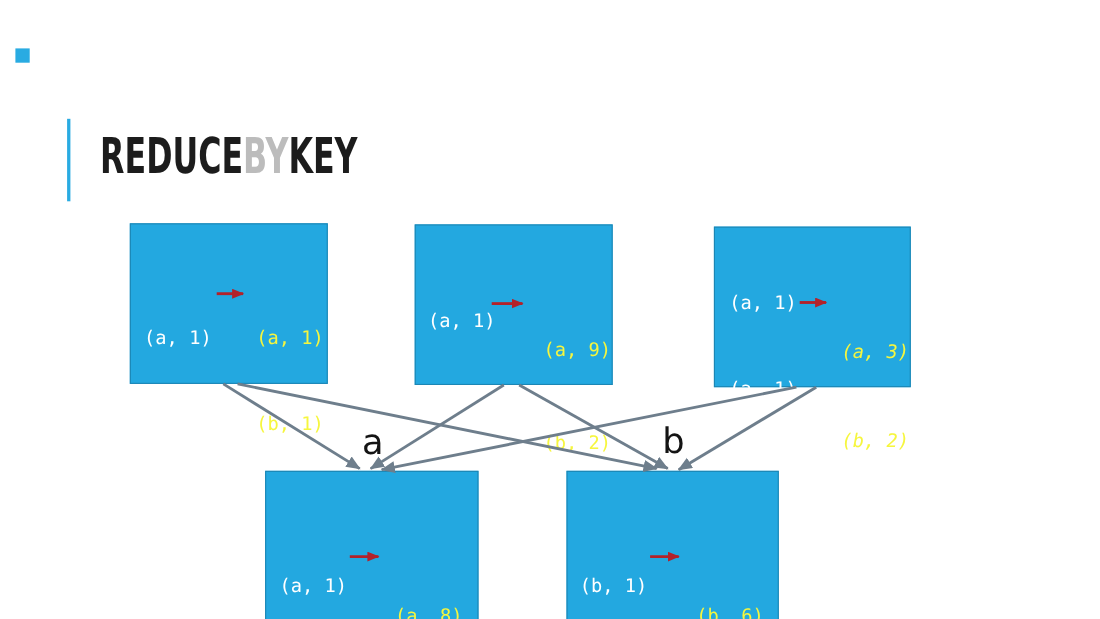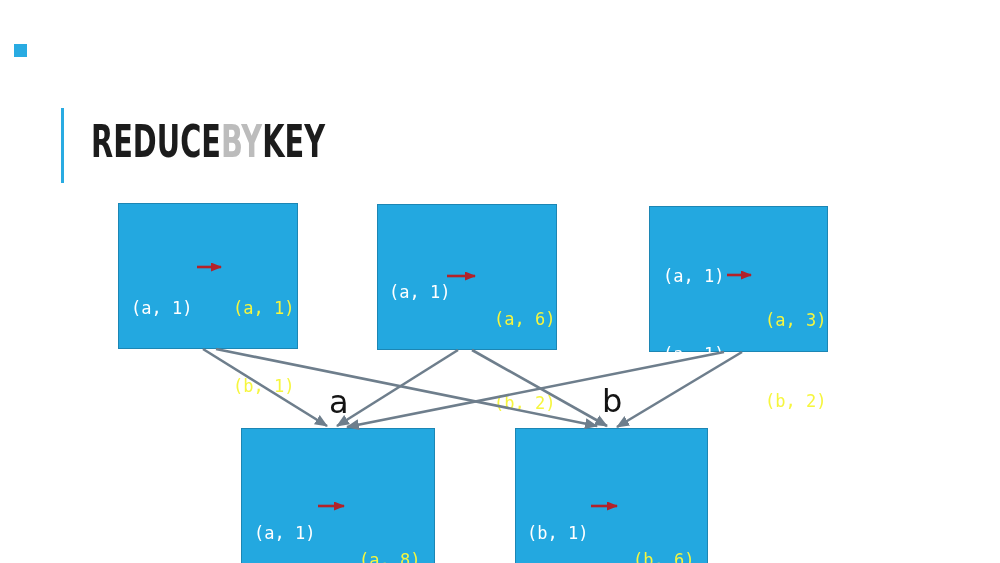--- a/index.html
+++ b/index.html
@@ -51,34 +51,34 @@
     </div>
 
     <div class="box" style="left:377px;top:164px;width:180px;height:146px;">
       <div class="col in" style="left:11px;top:17px;line-height:28px;">
         <span class="line">(a, 1)</span>
         <span class="line">(a, 1)</span>
         <span class="line">(b, 1)</span>
         <span class="line">(b, 1)</span>
       </div>
       <div class="col out" style="left:116px;top:44px;line-height:28px;">
-        <span class="line">(a, 6)</span>
+        <span class="line">(a, 9)</span>
         <span class="line">(b, 2)</span>
       </div>
     </div>
 
     <div class="box" style="left:649px;top:166px;width:179px;height:146px;">
       <div class="col in" style="left:13px;top:4px;line-height:26px;">
         <span class="line">(a, 1)</span>
         <span class="line">(a, 1)</span>
         <span class="line">(a, 1)</span>
         <span class="line">(b, 1)</span>
         <span class="line">(b, 1)</span>
       </div>
-      <div class="col out" style="left:115px;top:46px;line-height:27px;">
+      <div class="col out" style="left:115px;top:46px;line-height:27px;font-style:italic;">
         <span class="line">(a, 3)</span>
         <span class="line">(b, 2)</span>
       </div>
     </div>
 
     <div class="box" style="left:241px;top:388px;width:194px;height:145px;">
       <div class="col in" style="left:12px;top:37px;line-height:27px;">
         <span class="line">(a, 1)</span>
         <span class="line">(a, 2)</span>
         

